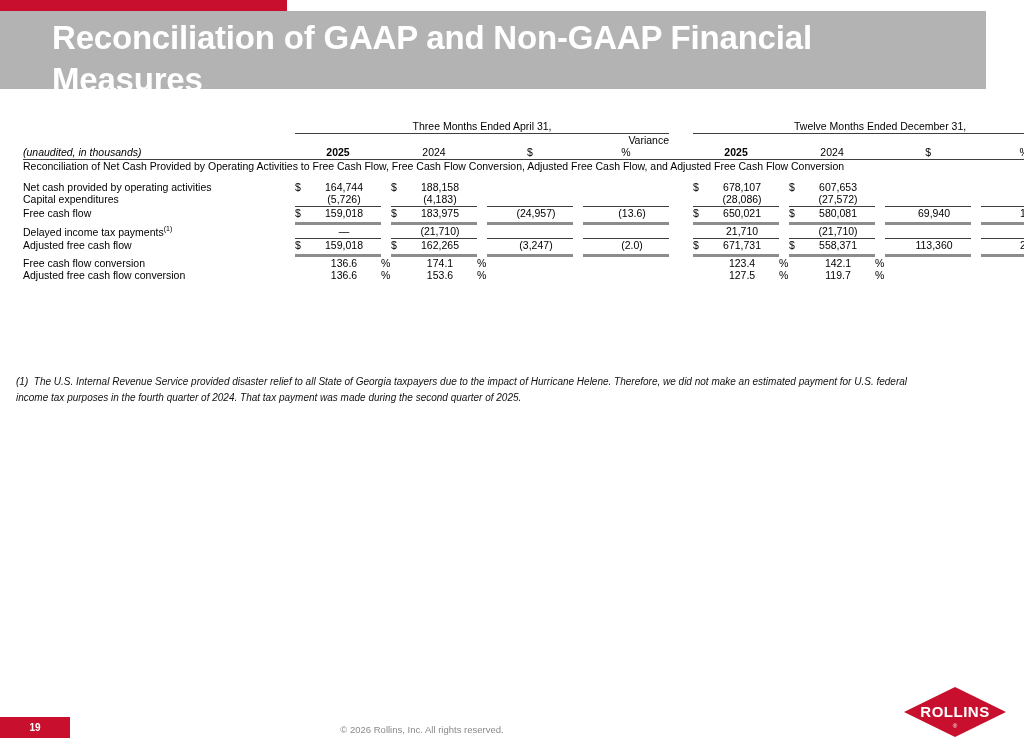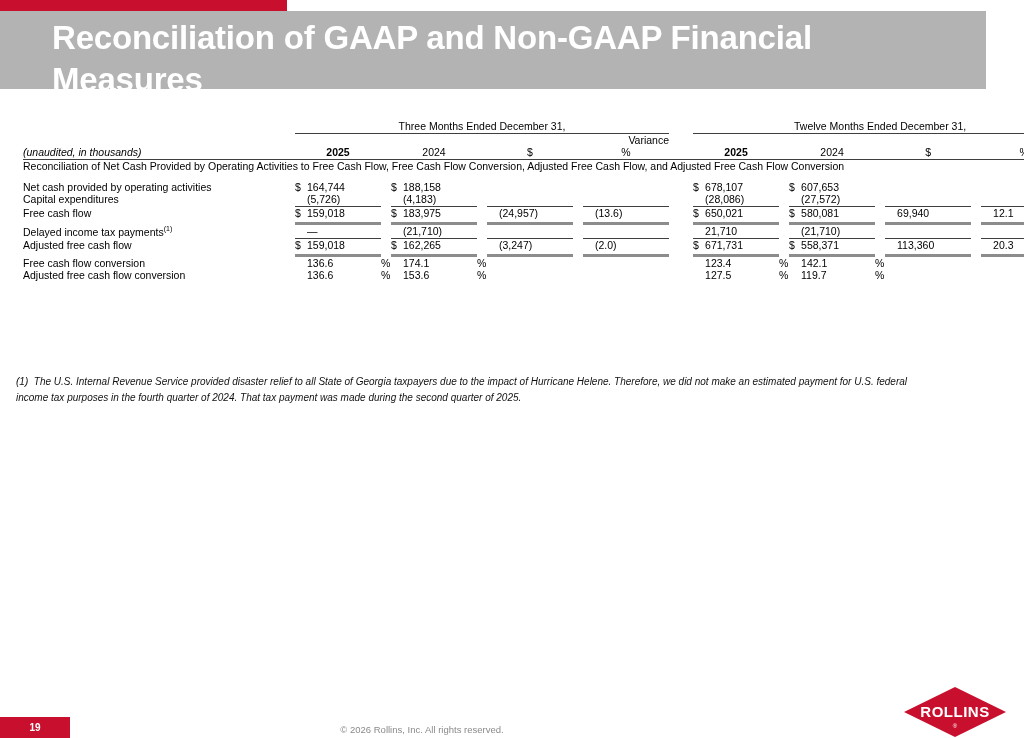--- a/index.html
+++ b/index.html
@@ -72,21 +72,21 @@
   col.c-gap   { width: 10px;  }
   col.c-gapbig{ width: 24px;  }
 
   .lbl {
     text-align: left;
     padding: 4.5px 0 4.5px 3px;
     white-space: nowrap;
     font-size: 10.5px;
   }
   .num {
-    text-align: left;
+    text-align: center;
     white-space: nowrap;
     padding: 4.5px 2px 4.5px 0;
     font-size: 10.5px;
   }
   .cur {
     text-align: left;
     white-space: nowrap;
     padding: 4.5px 0 4.5px 0;
     font-size: 10.5px;
   }
@@ -217,21 +217,21 @@
       <col class="c-cur">
         <col class="c-num">
         <col class="c-gap">
       <col class="c-cur">
         <col class="c-num">
     </colgroup>
 
     <tbody>
         <tr>
       <td></td>
-      <td class="grp-title" colspan="11">Three Months Ended December 31,</td>
+      <td class="grp-title" colspan="11">Three Months Ended April 31,</td>
       <td></td>
       <td class="grp-title" colspan="11">Twelve Months Ended December 31,</td>
     </tr>
     <tr class="rule-row">
       <td></td>
       <td class="r" colspan="11"></td>
       <td></td>
       <td class="r" colspan="11"></td>
     </tr>
 

